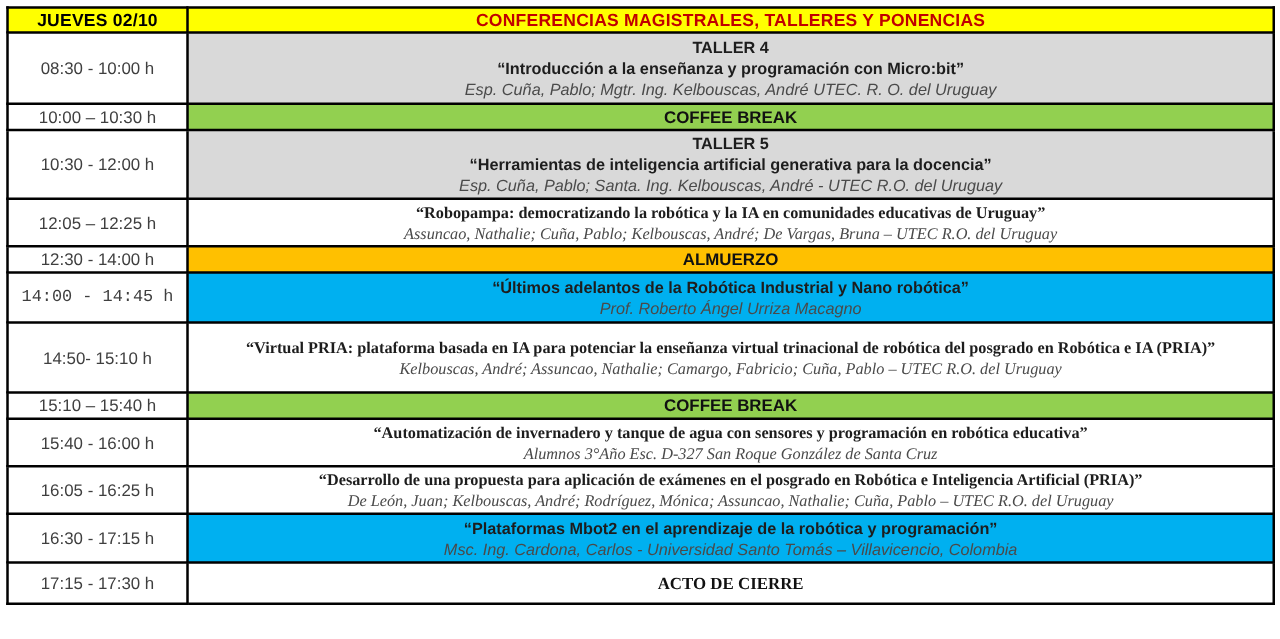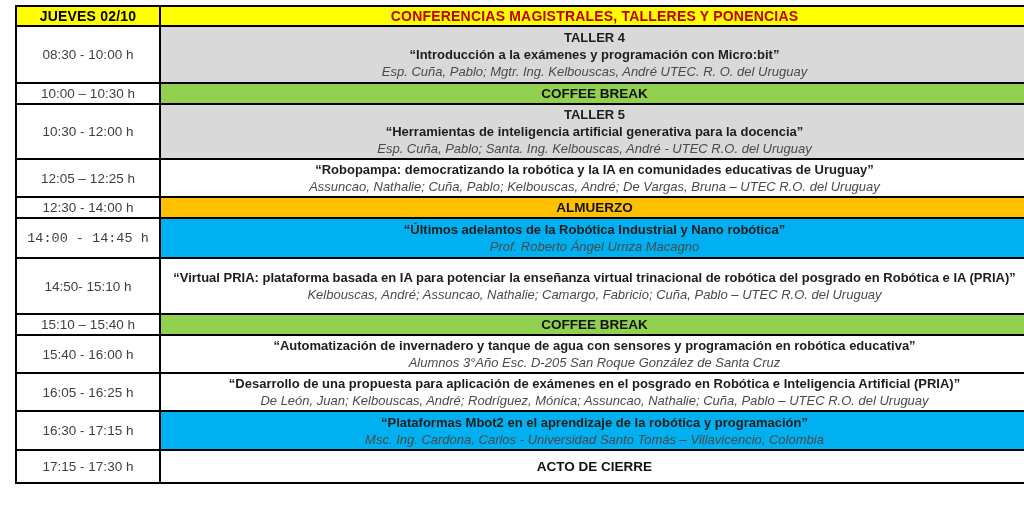--- a/index.html
+++ b/index.html
@@ -2,21 +2,21 @@
 <html><head>
 <meta charset="utf-8">
 <style>
   * { margin: 0; padding: 0; box-sizing: border-box; }
   html, body {
     width: 1024px; height: 511px;
     background: #ffffff;
     font-family: "Liberation Sans", sans-serif;
     overflow: hidden;
   }
-  .page { padding: 5px 3px 3px 15px; }
+  .page { padding: 5px 3px 3px 5px; }
   table.schedule {
     border-collapse: collapse;
     width: 1015px;
     table-layout: fixed;
   }
   col.time-col { width: 144px; }
   th, td { border: 2px solid #000000; vertical-align: middle; }
   th.hdr {
     background: #FFFF00;
     height: 20px;
@@ -54,21 +54,21 @@
     font-weight: bold;
     color: #111111;
     font-size: 13.5px;
     line-height: 17px;
     text-align: center;
   }
   .bg-gray   { background: #D9D9D9; }
   .bg-green  { background: #92D050; }
   .bg-orange { background: #FFC000; }
   .bg-blue   { background: #00B0F0; }
-  .bg-white  { background: #ffffff; }
+  .bg-white  { background: #ffffff; font-family: Liberation Serif, serif; }
   
   .h57 { height: 57px; } .h56 { height: 56px; } .h54 { height: 54px; }
   .h40 { height: 40px; font-family: Liberation Mono, monospace; } .h39 { height: 39px; } .h38 { height: 38px; }
   .h33 { height: 33px; } .h21 { height: 21px; margin-left: 36px; } .h19 { height: 19px; }
 </style>
 </head>
 <body>
 
 <div class="page">
   <table class="schedule">
@@ -80,21 +80,21 @@
     <tbody>
         <tr>
       <th class="hdr hdr-date">JUEVES 02/10</th>
       <th class="hdr hdr-title">CONFERENCIAS MAGISTRALES, TALLERES Y PONENCIAS</th>
     </tr>
 
     <tr>
       <td class="time h57">08:30 - 10:00 h</td>
       <td class="session bg-gray">
         <div class="heading">TALLER 4</div>
-        <div class="title-line">“Introducción a la exámenes y programación con Micro:bit”</div>
+        <div class="title-line">“Introducción a la enseñanza y programación con Micro:bit”</div>
         <div class="speakers">Esp. Cuña, Pablo; Mgtr. Ing. Kelbouscas, André UTEC. R. O. del Uruguay</div>
       </td>
     </tr>
 
     <tr>
       <td class="time h21">10:00 – 10:30 h</td>
       <td class="session bg-green">
         <div class="banner-label">COFFEE BREAK</div>
       </td>
     </tr>
@@ -143,21 +143,21 @@
       <td class="time h21">15:10 – 15:40 h</td>
       <td class="session bg-green">
         <div class="banner-label">COFFEE BREAK</div>
       </td>
     </tr>
 
     <tr>
       <td class="time h38">15:40 - 16:00 h</td>
       <td class="session bg-white">
         <div class="title-line">“Automatización de invernadero y tanque de agua con sensores y programación en robótica educativa”</div>
-        <div class="speakers">Alumnos 3°Año Esc. D-205 San Roque González de Santa Cruz</div>
+        <div class="speakers">Alumnos 3°Año Esc. D-327 San Roque González de Santa Cruz</div>
       </td>
     </tr>
 
     <tr>
       <td class="time h38">16:05 - 16:25 h</td>
       <td class="session bg-white">
         <div class="title-line">“Desarrollo de una propuesta para aplicación de exámenes en el posgrado en Robótica e Inteligencia Artificial (PRIA)”</div>
         <div class="speakers">De León, Juan; Kelbouscas, André; Rodríguez, Mónica; Assuncao, Nathalie; Cuña, Pablo – UTEC R.O. del Uruguay</div>
       </td>
     </tr>

